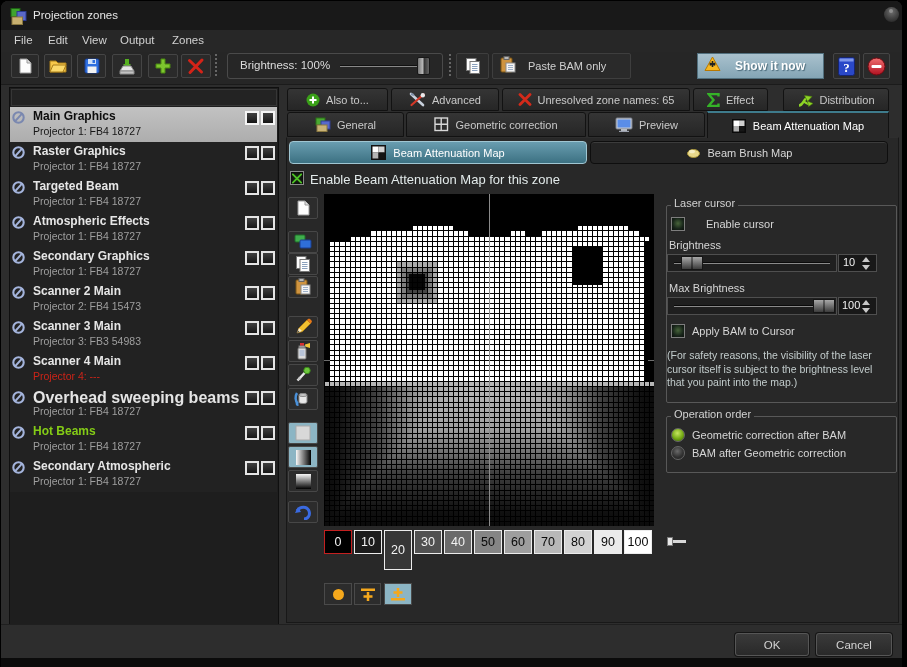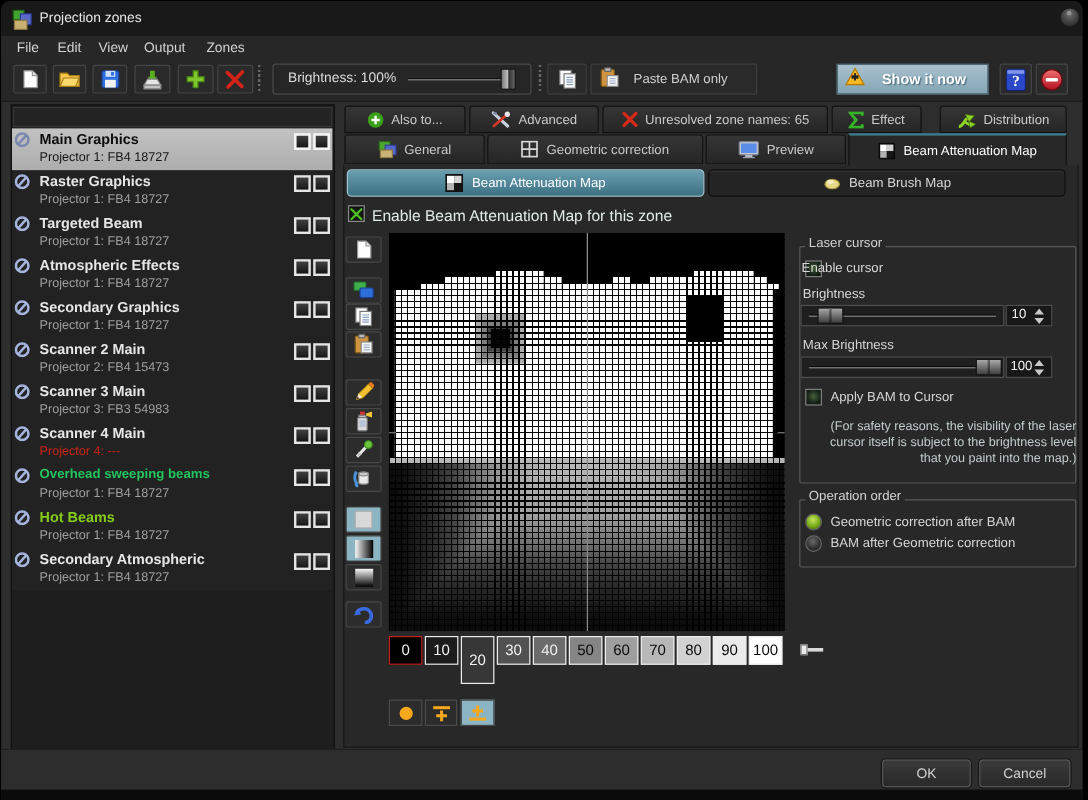--- a/index.html
+++ b/index.html
@@ -188,21 +188,21 @@
     <div style="position:absolute;left:23px;top:2px;font-size:12px;font-weight:bold;color:#e6e6e6;white-space:nowrap">Scanner 4 Main</div>
     <div style="position:absolute;left:23px;top:17.5px;font-size:10.5px;color:#cc2418;white-space:nowrap">Projector 4: ---</div>
     <div class="sq" style="left:235px;top:4px;border-color:#e4e4e4"></div>
     <div class="sq" style="left:251px;top:4px;border-color:#e4e4e4"></div>
   </div>
 <div style="position:absolute;left:10px;top:387px;width:267px;height:35px;background:#222222">
     <div style="position:absolute;left:2px;top:3px"><svg width="13" height="13" viewBox="0 0 13 13" style="">
         <circle cx="6.5" cy="6.5" r="5.2" fill="none" stroke="#a4b4dc" stroke-width="2.1"></circle>
         <line x1="10" y1="2.6" x2="3" y2="10.4" stroke="#a4b4dc" stroke-width="2.1"></line>
       </svg></div>
-    <div style="position:absolute;left:23px;top:2px;font-size:11px;font-weight:bold;color:#22c55e;white-space:nowrap">Overhead sweeping beams</div>
+    <div style="position:absolute;left:23px;top:2px;font-size:16px;font-weight:bold;color:#e5e5e5;white-space:nowrap">Overhead sweeping beams</div>
     <div style="position:absolute;left:23px;top:17.5px;font-size:10.5px;color:#9f9f9f;white-space:nowrap">Projector 1: FB4 18727</div>
     <div class="sq" style="left:235px;top:4px;border-color:#e4e4e4"></div>
     <div class="sq" style="left:251px;top:4px;border-color:#e4e4e4"></div>
   </div>
 <div style="position:absolute;left:10px;top:422px;width:267px;height:35px;background:#222222">
     <div style="position:absolute;left:2px;top:3px"><svg width="13" height="13" viewBox="0 0 13 13" style="">
         <circle cx="6.5" cy="6.5" r="5.2" fill="none" stroke="#a4b4dc" stroke-width="2.1"></circle>
         <line x1="10" y1="2.6" x2="3" y2="10.4" stroke="#a4b4dc" stroke-width="2.1"></line>
       </svg></div>
     <div style="position:absolute;left:23px;top:2px;font-size:12px;font-weight:bold;color:#84cc16;white-space:nowrap">Hot Beams</div>
@@ -609,21 +609,21 @@
   </div>
 <div style="position:absolute;left:384px;top:583px;width:28px;height:22px;background:#8cb5c4;border:1px solid #4a4a4a;display:flex;align-items:center;justify-content:center">
     <svg width="16" height="15" viewBox="0 0 16 15" style="">
       <path d="M8 1v9M3.5 5.5h9" stroke="#f5a81c" stroke-width="2.5"></path>
       <rect x="1" y="11" width="14" height="2.5" fill="#f5a81c"></rect>
     </svg>
   </div>
 <div style="position:absolute;left:666px;top:205px;width:231px;height:198px;border:1px solid #585858;border-radius:2px"></div>
 <div style="position:absolute;left:671px;top:197px;white-space:nowrap;font-size:11px;color:#d2d2d2;background:#282828;padding:0 3px">Laser cursor</div>
 <div class="gcb" style="left:671px;top:217px"></div>
-<div style="position:absolute;left:668px;top:218px;white-space:nowrap;font-size:11px;color:#d6d6d6">Enable cursor</div>
+<div style="position:absolute;left:706px;top:218px;white-space:nowrap;font-size:11px;color:#d6d6d6">Enable cursor</div>
 <div style="position:absolute;left:669px;top:239px;white-space:nowrap;font-size:11px;color:#d6d6d6">Brightness</div>
 <div style="position:absolute;left:667px;top:254px;width:170px;height:18px;border:1px solid #4f4f4f;background:#1f1f1f"></div>
 <div style="position:absolute;left:674px;top:262px;width:156px;height:2px;background:#0a0a0a;border-bottom:1px solid #8a8a8a"></div>
 <div style="position:absolute;left:681px;top:256px;width:22px;height:14px;background:linear-gradient(#a8a8a8,#3c3c3c);border:1px solid #151515">
     <div style="position:absolute;left:9px;top:0;width:2px;height:12px;background:linear-gradient(#666,#222)"></div>
   </div>
 <div style="position:absolute;left:838px;top:254px;width:39px;height:18px;border:1px solid #4f4f4f;background:#181818"></div>
 <div style="position:absolute;left:843px;top:256px;white-space:nowrap;font-size:11px;color:#f0f0f0">10</div>
 <div style="position:absolute;left:862px;top:257px;width:0;height:0;border-left:4.5px solid transparent;border-right:4.5px solid transparent;border-bottom:5px solid #c8c8c8"></div>
 <div style="position:absolute;left:862px;top:265px;width:0;height:0;border-left:4.5px solid transparent;border-right:4.5px solid transparent;border-top:5px solid #c8c8c8"></div>
@@ -632,21 +632,21 @@
 <div style="position:absolute;left:674px;top:305px;width:156px;height:2px;background:#0a0a0a;border-bottom:1px solid #8a8a8a"></div>
 <div style="position:absolute;left:813px;top:299px;width:22px;height:14px;background:linear-gradient(#a8a8a8,#3c3c3c);border:1px solid #151515">
     <div style="position:absolute;left:9px;top:0;width:2px;height:12px;background:linear-gradient(#666,#222)"></div>
   </div>
 <div style="position:absolute;left:838px;top:297px;width:39px;height:18px;border:1px solid #4f4f4f;background:#181818"></div>
 <div style="position:absolute;left:842px;top:299px;white-space:nowrap;font-size:11px;color:#f0f0f0">100</div>
 <div style="position:absolute;left:862px;top:300px;width:0;height:0;border-left:4.5px solid transparent;border-right:4.5px solid transparent;border-bottom:5px solid #c8c8c8"></div>
 <div style="position:absolute;left:862px;top:308px;width:0;height:0;border-left:4.5px solid transparent;border-right:4.5px solid transparent;border-top:5px solid #c8c8c8"></div>
 <div class="gcb" style="left:671px;top:324px"></div>
 <div style="position:absolute;left:692px;top:325px;white-space:nowrap;font-size:11px;color:#d6d6d6">Apply BAM to Cursor</div>
-<div style="position:absolute;left:667px;top:349px;width:230px;height:45px;font-size:10.5px;color:#c2cccc;text-align:right;line-height:13.6px">(For safety reasons, the visibility of the laser<br>cursor itself is subject to the brightness level<br>that you paint into the map.)</div>
+<div style="position:absolute;left:667px;top:349px;width:230px;height:45px;font-size:10.5px;color:#c2cccc;text-align:left;line-height:13.6px">(For safety reasons, the visibility of the laser<br>cursor itself is subject to the brightness level<br>that you paint into the map.)</div>
 <div style="position:absolute;left:666px;top:416px;width:231px;height:57px;border:1px solid #585858;border-radius:2px"></div>
 <div style="position:absolute;left:671px;top:408px;white-space:nowrap;font-size:11px;color:#d2d2d2;background:#282828;padding:0 3px">Operation order</div>
 <div style="position:absolute;left:671px;top:428px;width:14px;height:14px;border-radius:50%;border:1px solid #666;background:radial-gradient(circle at 45% 35%,#c6e660,#74aa14 55%,#3a5a06)"></div>
 <div style="position:absolute;left:692px;top:429px;white-space:nowrap;font-size:11px;color:#d6d6d6">Geometric correction after BAM</div>
 <div style="position:absolute;left:671px;top:446px;width:14px;height:14px;border-radius:50%;border:1px solid #666;background:radial-gradient(circle at 45% 35%,#6a6a6a,#333 55%,#1a1a1a)"></div>
 <div style="position:absolute;left:692px;top:447px;white-space:nowrap;font-size:11px;color:#d6d6d6">BAM after Geometric correction</div>
 <div style="position:absolute;left:1px;top:624px;width:901px;height:34px;background:#2d2d2d;border-top:1px solid #1f1f1f"></div>
 <div style="position:absolute;left:1px;top:658px;width:901px;height:9px;background:#0b0b0b"></div>
 <div style="position:absolute;left:735px;top:633px;width:74px;height:23px;background:linear-gradient(#3a3a3a,#292929);border:1px solid #565656;border-radius:3px;box-shadow:0 0 0 1px #151515;display:flex;align-items:center;justify-content:center;font-size:11.5px;color:#d2d2d2">OK</div>
 <div style="position:absolute;left:816px;top:633px;width:76px;height:23px;background:linear-gradient(#3a3a3a,#292929);border:1px solid #565656;border-radius:3px;box-shadow:0 0 0 1px #151515;display:flex;align-items:center;justify-content:center;font-size:11.5px;color:#d2d2d2">Cancel</div>

